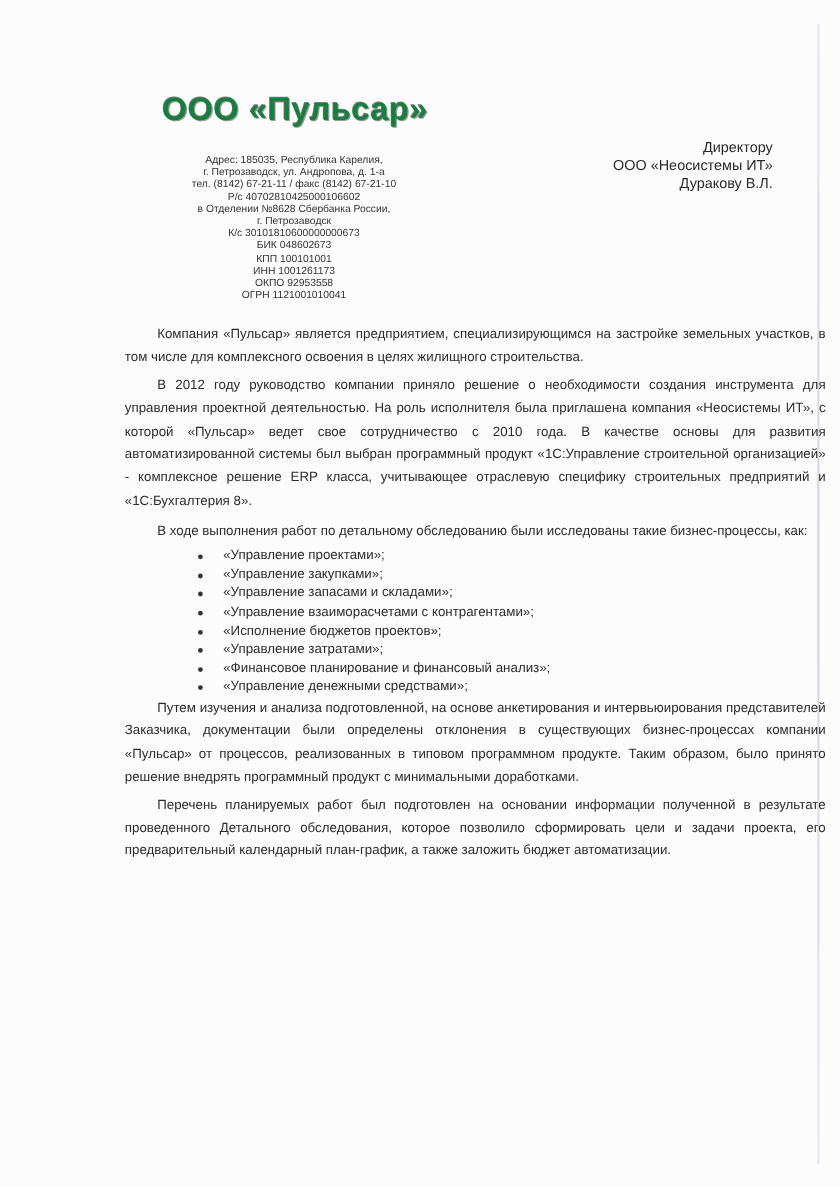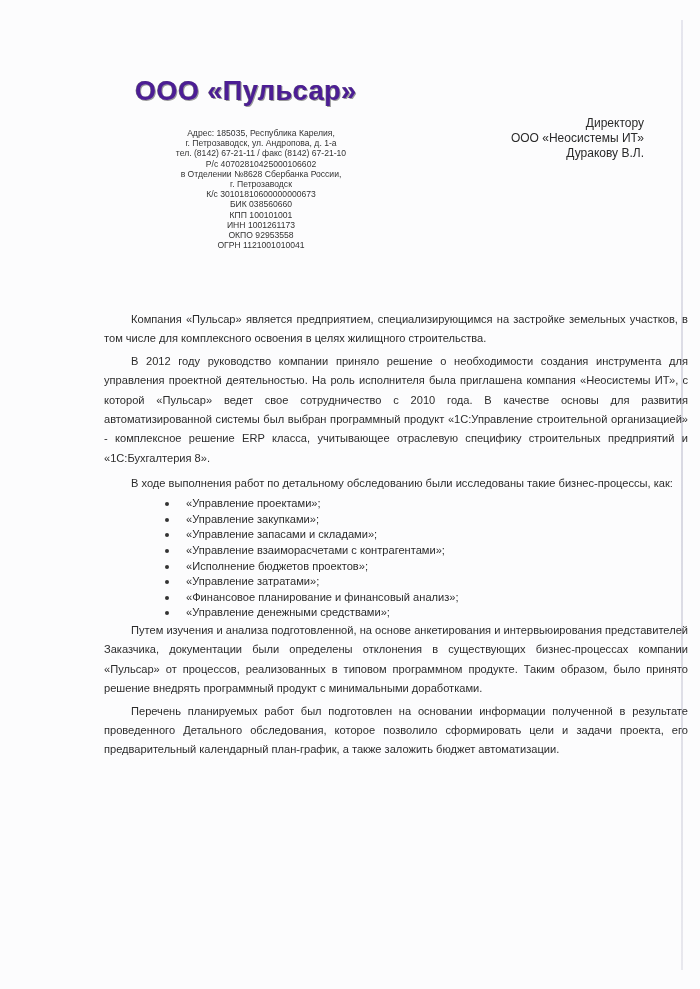--- a/index.html
+++ b/index.html
@@ -7,35 +7,35 @@
     width: 700px; height: 989px; background: #fcfcfd; position: relative; overflow: hidden;
     font-family: "Liberation Sans", sans-serif; color: #2a2a2a;
   }
   .page-edge {
     position: absolute; left: 681px; top: 20px; width: 2px; height: 950px;
     background: linear-gradient(#e6e6ee, #d8d8e2, #e8e8ee);
   }
   .logo {
     position: absolute; left: 135px; top: 76px;
     font-family: "Liberation Sans", sans-serif; font-weight: bold; font-size: 27px;
-    color: #4c1d95; letter-spacing: 0.5px;
+    color: #15803d; letter-spacing: 0.5px;
     text-shadow: 1px 1px 0 #9a9a9a, -0.5px -0.5px 0 #7a7a7a;
   }
   .requisites {
-    position: absolute; left: 150px; top: 128px; width: 222px;
+    position: absolute; left: 134px; top: 128px; width: 222px;
     text-align: center; font-size: 8.6px; line-height: 10.2px; color: #333;
   }
   .requisites div { white-space: nowrap; }
   .addressee {
     position: absolute; right: 56px; top: 116px; text-align: right;
     font-size: 12px; line-height: 14.8px; color: #2a2a2a;
   }
   .body-text {
     position: absolute; left: 104px; top: 270px; width: 584px;
-    font-size: 11.1px; line-height: 19.4px; color: #2c2c2c; margin-top: 40px;
+    font-size: 11.1px; line-height: 19.4px; color: #2c2c2c;
   }
   .body-text p { margin: 0; text-align: justify; text-indent: 27px; }
   .body-text p.tight { line-height: 19px; }
   .gap { height: 3px; }
   ul.processes {
     list-style: none; margin: 3px 0 0 0; padding: 0 0 0 60px; line-height: 15.6px;
   }
   ul.processes li { position: relative; padding-left: 22px; }
   ul.processes li::before {
     content: ""; position: absolute; left: 1px; top: 6px; width: 4px; height: 4px;
@@ -51,21 +51,21 @@
 <div class="logo">ООО «Пульсар»</div>
 
 <div class="requisites">
   <div>Адрес: 185035, Республика Карелия,</div>
   <div>г. Петрозаводск, ул. Андропова, д. 1-а</div>
   <div>тел. (8142) 67-21-11 / факс (8142) 67-21-10</div>
   <div>Р/с 40702810425000106602</div>
   <div>в Отделении №8628 Сбербанка России,</div>
   <div>г. Петрозаводск</div>
   <div>К/с 30101810600000000673</div>
-  <div>БИК 038560660</div>
+  <div>БИК 048602673</div>
   <div>КПП 100101001</div>
   <div>ИНН 1001261173</div>
   <div>ОКПО 92953558</div>
   <div>ОГРН 1121001010041</div>
 </div>
 
 <div class="addressee">
   <div>Директору</div>
   <div>ООО «Неосистемы ИТ»</div>
   <div>Дуракову В.Л.</div>

